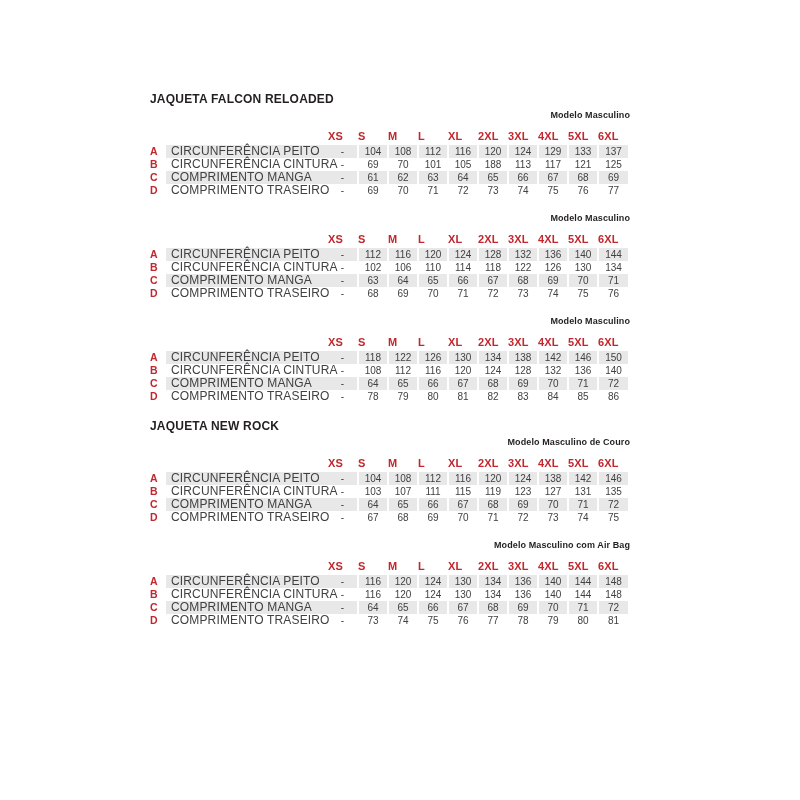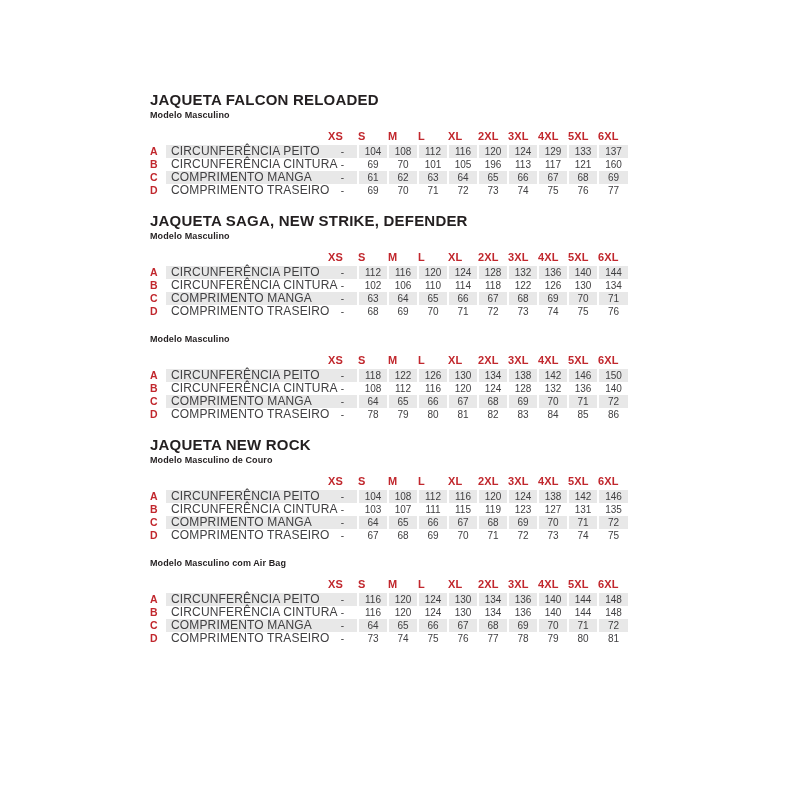--- a/index.html
+++ b/index.html
@@ -6,26 +6,26 @@
   html, body { background:#fff; }
   body {
     width:800px; height:800px; position:relative; overflow:hidden;
     font-family:"Liberation Sans", sans-serif;
     background:var(--bg,#fff);
   }
   .page { position:absolute; inset:0; background:var(--bg,#fff); }
   .content { position:absolute; left:150px; top:92px; width:480px; }
   .size-section { margin-bottom:16px; }
   .section-title {
-    font-size:15px; font-weight:bold; color:var(--title,#231f20);
+    font-size:12px; font-weight:bold; color:var(--title,#231f20);
     letter-spacing:0.2px; line-height:15px;
   }
   .section-subtitle {
     font-size:9px; font-weight:bold; color:var(--title,#231f20);
-    margin-top:3px; margin-bottom:7px; letter-spacing:0.1px; line-height:11px;
+    margin-top:3px; margin-bottom:7px; letter-spacing:0.1px; line-height:11px;text-align:right;
   }
   table.size-table { border-collapse:collapse; table-layout:fixed; width:478px; }
   th.letter-col, td.letter-cell { width:16px; }
   th.label-col,  td.label-cell  { width:162px; }
   th.size-th,    td.num-cell    { width:30px; }
   tr.header-row { height:17px; }
   th.size-th {
     color:var(--red,#c1272d); font-size:11px; font-weight:bold;
     text-align:left; vertical-align:bottom; padding-bottom:3px;
     letter-spacing:0.2px;
@@ -82,25 +82,25 @@
               <td class="num-cell">137</td>
             </tr>
             <tr class="measure-row">
               <td class="letter-cell">B</td>
               <td class="label-cell">CIRCUNFERÊNCIA CINTURA</td>
               <td class="num-cell">-</td>
               <td class="num-cell">69</td>
               <td class="num-cell">70</td>
               <td class="num-cell">101</td>
               <td class="num-cell">105</td>
-              <td class="num-cell">196</td>
+              <td class="num-cell">188</td>
               <td class="num-cell">113</td>
               <td class="num-cell">117</td>
               <td class="num-cell">121</td>
-              <td class="num-cell">160</td>
+              <td class="num-cell">125</td>
             </tr>
             <tr class="measure-row shaded">
               <td class="letter-cell">C</td>
               <td class="label-cell">COMPRIMENTO MANGA</td>
               <td class="num-cell">-</td>
               <td class="num-cell">61</td>
               <td class="num-cell">62</td>
               <td class="num-cell">63</td>
               <td class="num-cell">64</td>
               <td class="num-cell">65</td>
@@ -120,21 +120,20 @@
               <td class="num-cell">73</td>
               <td class="num-cell">74</td>
               <td class="num-cell">75</td>
               <td class="num-cell">76</td>
               <td class="num-cell">77</td>
             </tr>
           </tbody>
         </table>
       </section>
       <section class="size-section">
-        <h2 class="section-title">JAQUETA SAGA, NEW STRIKE, DEFENDER</h2>
         <p class="section-subtitle">Modelo Masculino</p>
         <table class="size-table">
           <thead>
             <tr class="header-row">
               <th class="letter-col"></th>
               <th class="label-col"></th>
               <th class="size-th">XS</th>
               <th class="size-th">S</th>
               <th class="size-th">M</th>
               <th class="size-th">L</th>

